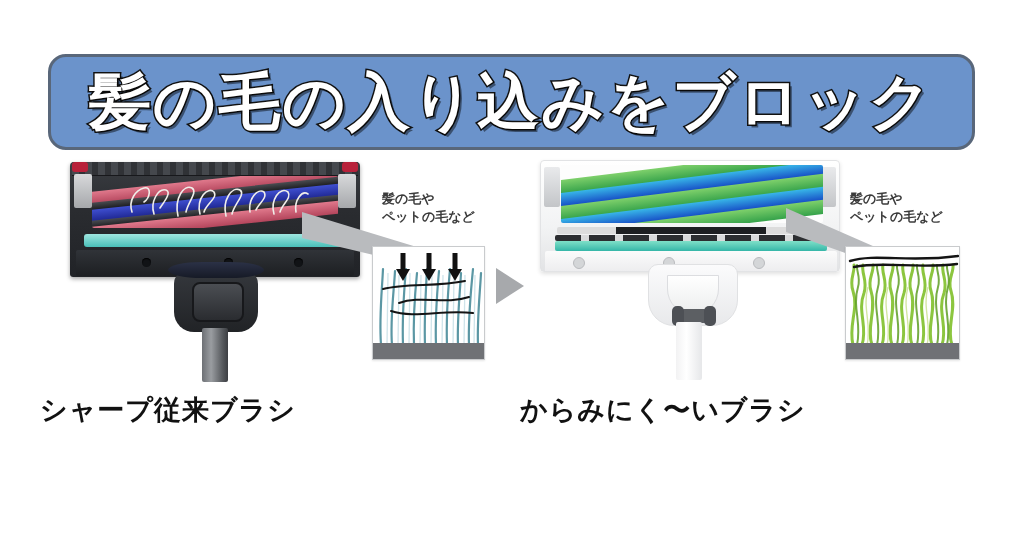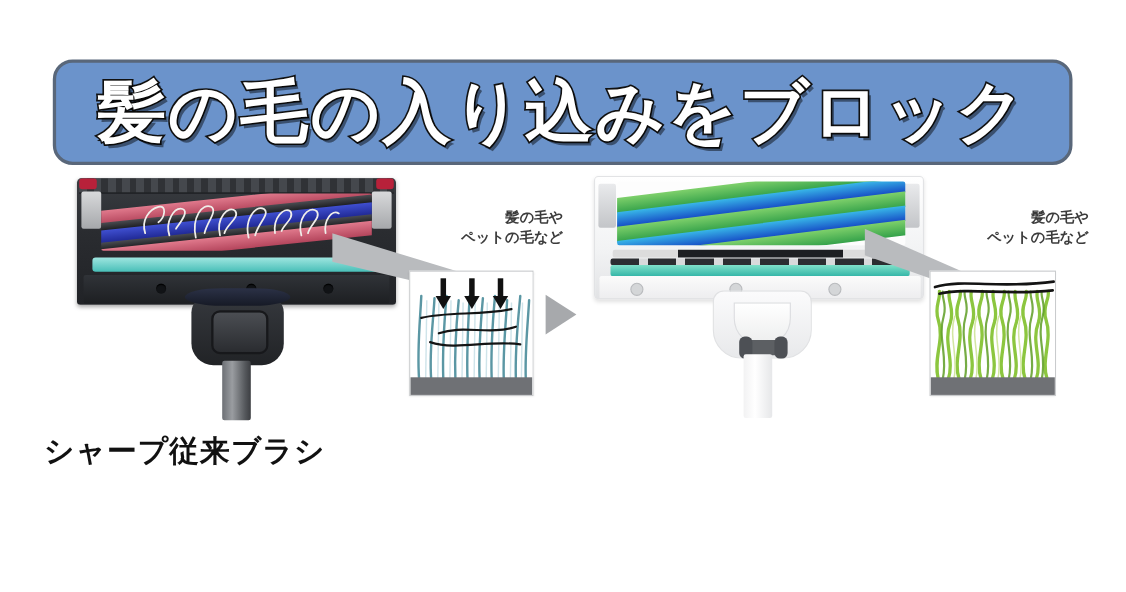--- a/index.html
+++ b/index.html
@@ -162,21 +162,21 @@
   }
   .pivot:before{left:-5px;} .pivot:after{right:-5px;}
   .tube-white{
     position:absolute;left:136px;top:162px;width:26px;height:58px;
     background:linear-gradient(90deg,#f2f2f3,#ffffff 40%,#e6e7e9);
     border-radius:2px;
   }
 
   
   .callout-label{
-    position:absolute;text-align:right;color:#3b3b3b;
+    position:absolute;text-align:left;color:#3b3b3b;
     font-size:13px;font-weight:bold;line-height:1.35;white-space:nowrap;
   }
   .connector{position:absolute;}
   .inset{
     position:absolute;background:#ffffff;border:1px solid #c9cbcd;
     box-sizing:border-box;overflow:hidden;
     box-shadow:0 1px 2px rgba(0,0,0,.10);
   }
   .inset .base{position:absolute;left:0;right:0;bottom:0;height:16px;background:#6f7175;}
 
@@ -386,14 +386,15 @@
         <g stroke="#141414" stroke-width="2.4" fill="none" stroke-linecap="round">
           <path d="M4 14 C30 6 62 16 112 9"></path>
           <path d="M8 20 C36 14 70 22 111 17"></path>
         </g>
       </svg>
       <div class="base"></div>
     </div>
   </div>
 
   <div class="caption cap-left">シャープ従来ブラシ</div>
+  <div class="caption cap-right">からみにく〜いブラシ</div>
 
 </div>
 
 </body></html>

